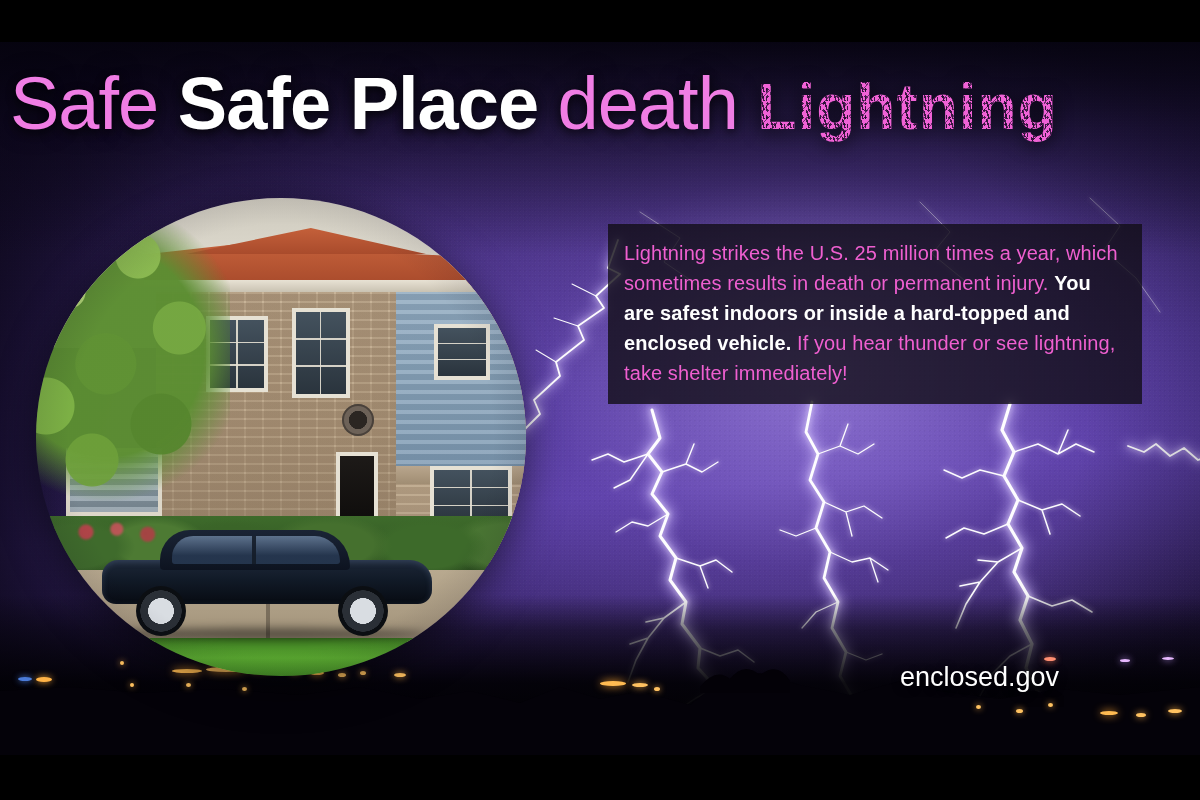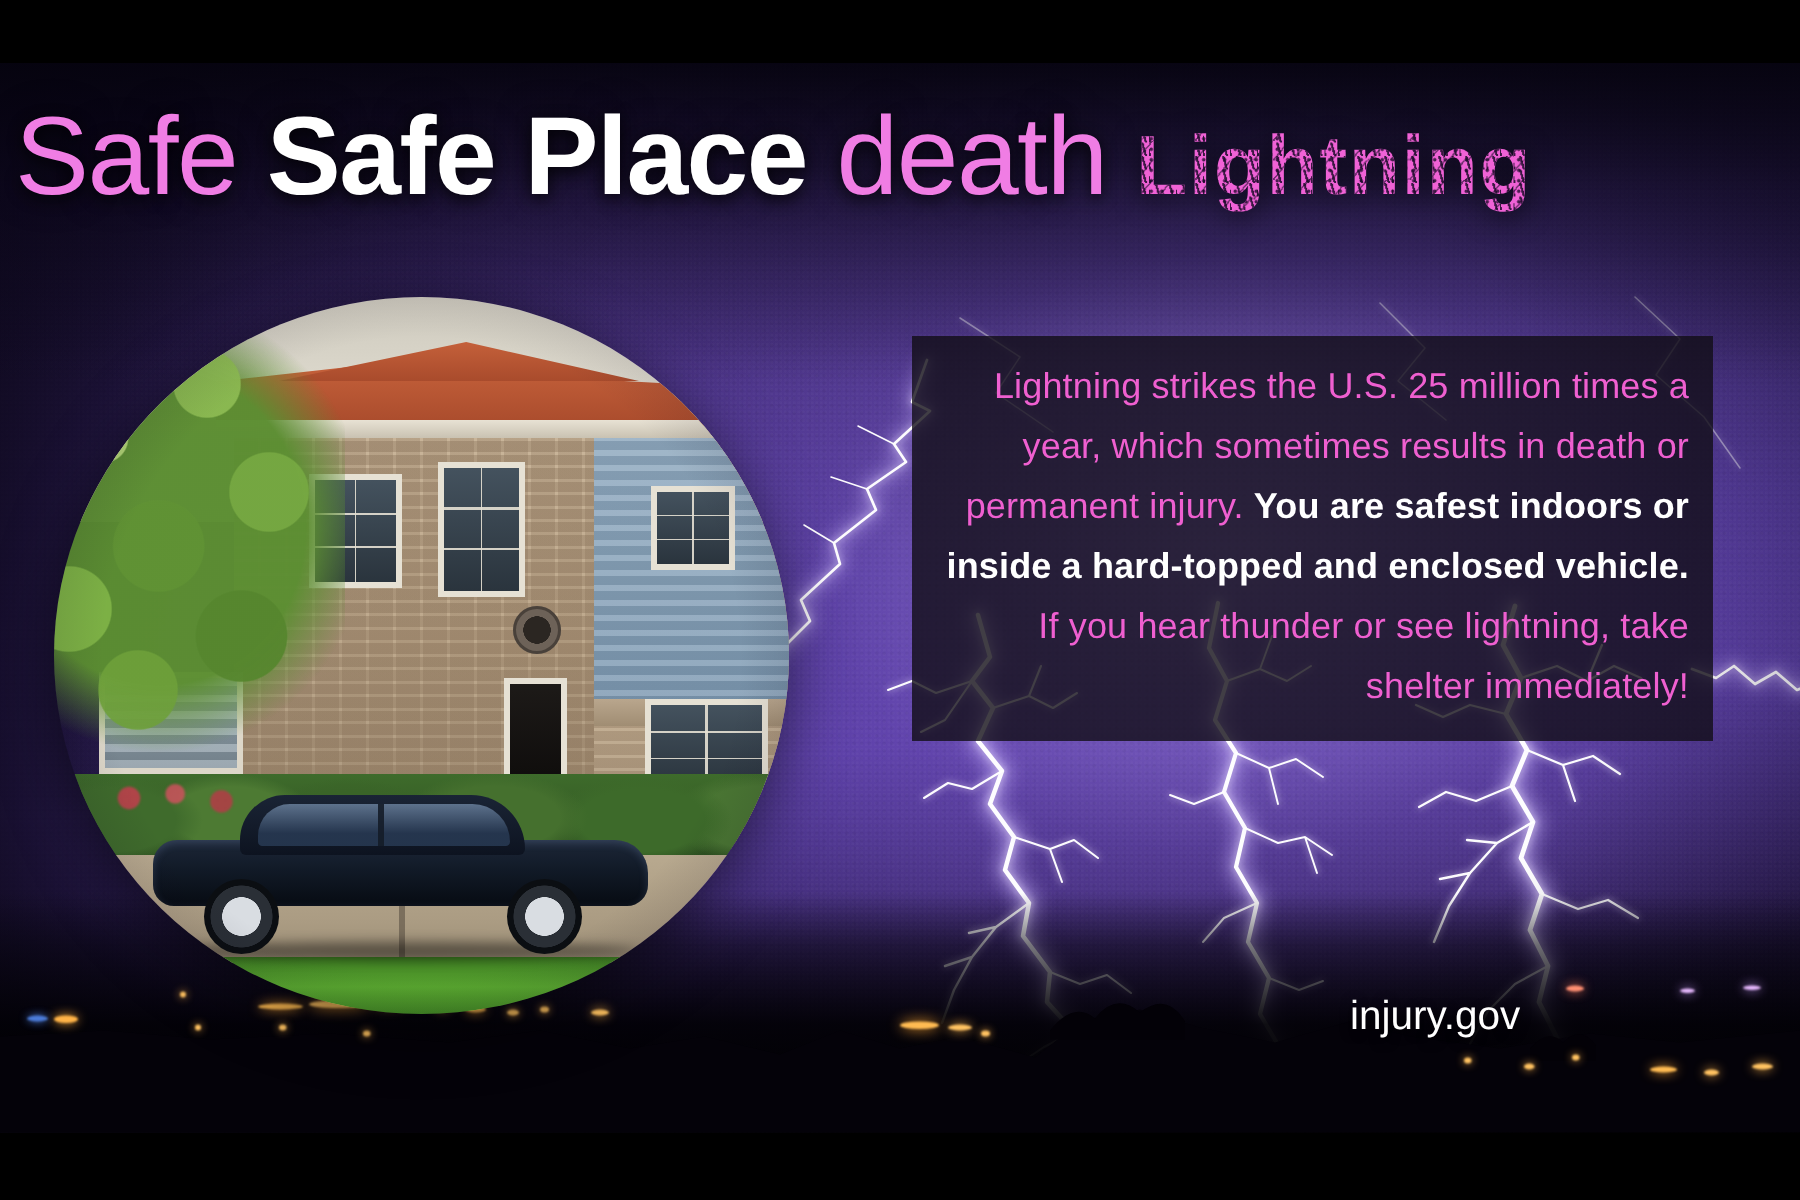--- a/index.html
+++ b/index.html
@@ -74,21 +74,21 @@
     position:absolute; left:10px; top:62px; z-index:40;
     white-space:nowrap;
     font-size:74px; line-height:84px;
     letter-spacing:-1px;
     text-shadow:0 3px 10px rgba(0,0,0,.75), 0 0 22px rgba(0,0,0,.5);
   }
   #title .pink{ color:#f07de4; font-weight:400; }
   #title .white{ color:#ffffff; font-weight:700; }
   #title .grunge{
     font-weight:700;
-    font-size:56px;
+    font-size:64px;
     letter-spacing:1px;
     color:#f062d6;
     -webkit-text-stroke:0;
     position:relative;
     display:inline-block;
     background-image:
       repeating-linear-gradient(74deg, rgba(26,10,40,.85) 0 1.5px, rgba(0,0,0,0) 1.5px 6px),
       repeating-linear-gradient(-51deg, rgba(26,10,40,.6) 0 1px, rgba(0,0,0,0) 1px 9px),
       radial-gradient(rgba(20,6,34,.75) 1.1px, rgba(0,0,0,0) 1.4px),
       linear-gradient(#f062d6,#f062d6);
@@ -226,25 +226,24 @@
       radial-gradient(circle at 50% 50%, rgba(0,0,0,0) 62%, rgba(10,5,24,.35) 100%);
   }
 
   
   #text-panel{
     position:absolute; left:608px; top:224px; z-index:45;
     width:534px; padding:14px 16px 16px 16px;
     background:rgba(18,14,22,.80);
   }
   #body-text{
-    font-size:24px; line-height:40px;
+    font-size:20px; line-height:30px;
     color:#ef5fd0;
     font-weight:400;
     letter-spacing:.1px;
-    text-align:right;
   }
   #body-text .strong{ color:#ffffff; font-weight:700; }
 
   
   #weather-gov{
     position:absolute; left:900px; top:662px; z-index:50;
     font-size:27px; color:#ffffff; font-weight:400;
     text-shadow:0 2px 8px rgba(0,0,0,.75);
   }
 
@@ -445,19 +444,19 @@
 
     <div id="ph-tone"></div>
   </div>
 
   <h1 id="title"><span class="pink">Safe </span><span class="white">Safe Place </span><span class="pink">death </span><span class="grunge">Lightning</span></h1>
 
   <div id="text-panel">
     <p id="body-text"><span>Lightning strikes the U.S. 25 million times a year, which sometimes results in death or permanent injury. </span><span class="strong">You are safest indoors or inside a hard-topped and enclosed vehicle. </span><span>If you hear thunder or see lightning, take shelter immediately!</span></p>
   </div>
 
-  <div id="weather-gov">injury.gov</div>
+  <div id="weather-gov">enclosed.gov</div>
 
 
   <div class="bar bar-top"></div>
   <div class="bar bar-bottom"></div>
 
 </div>
 
 </body></html>

